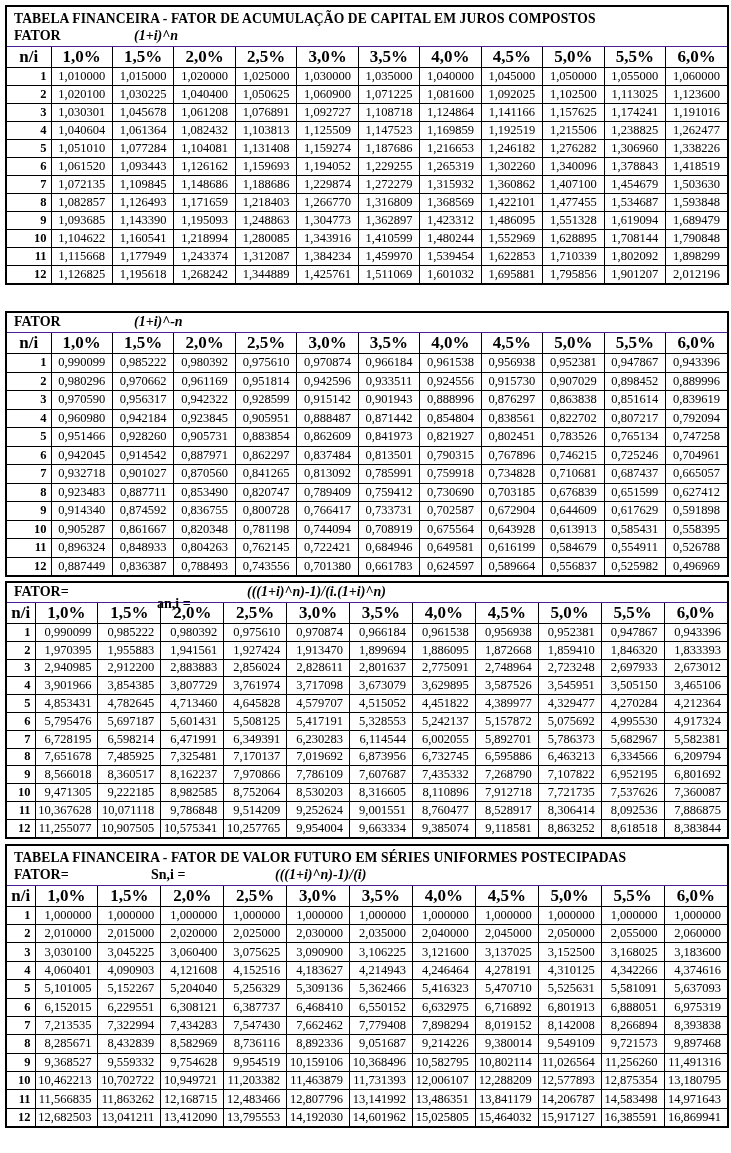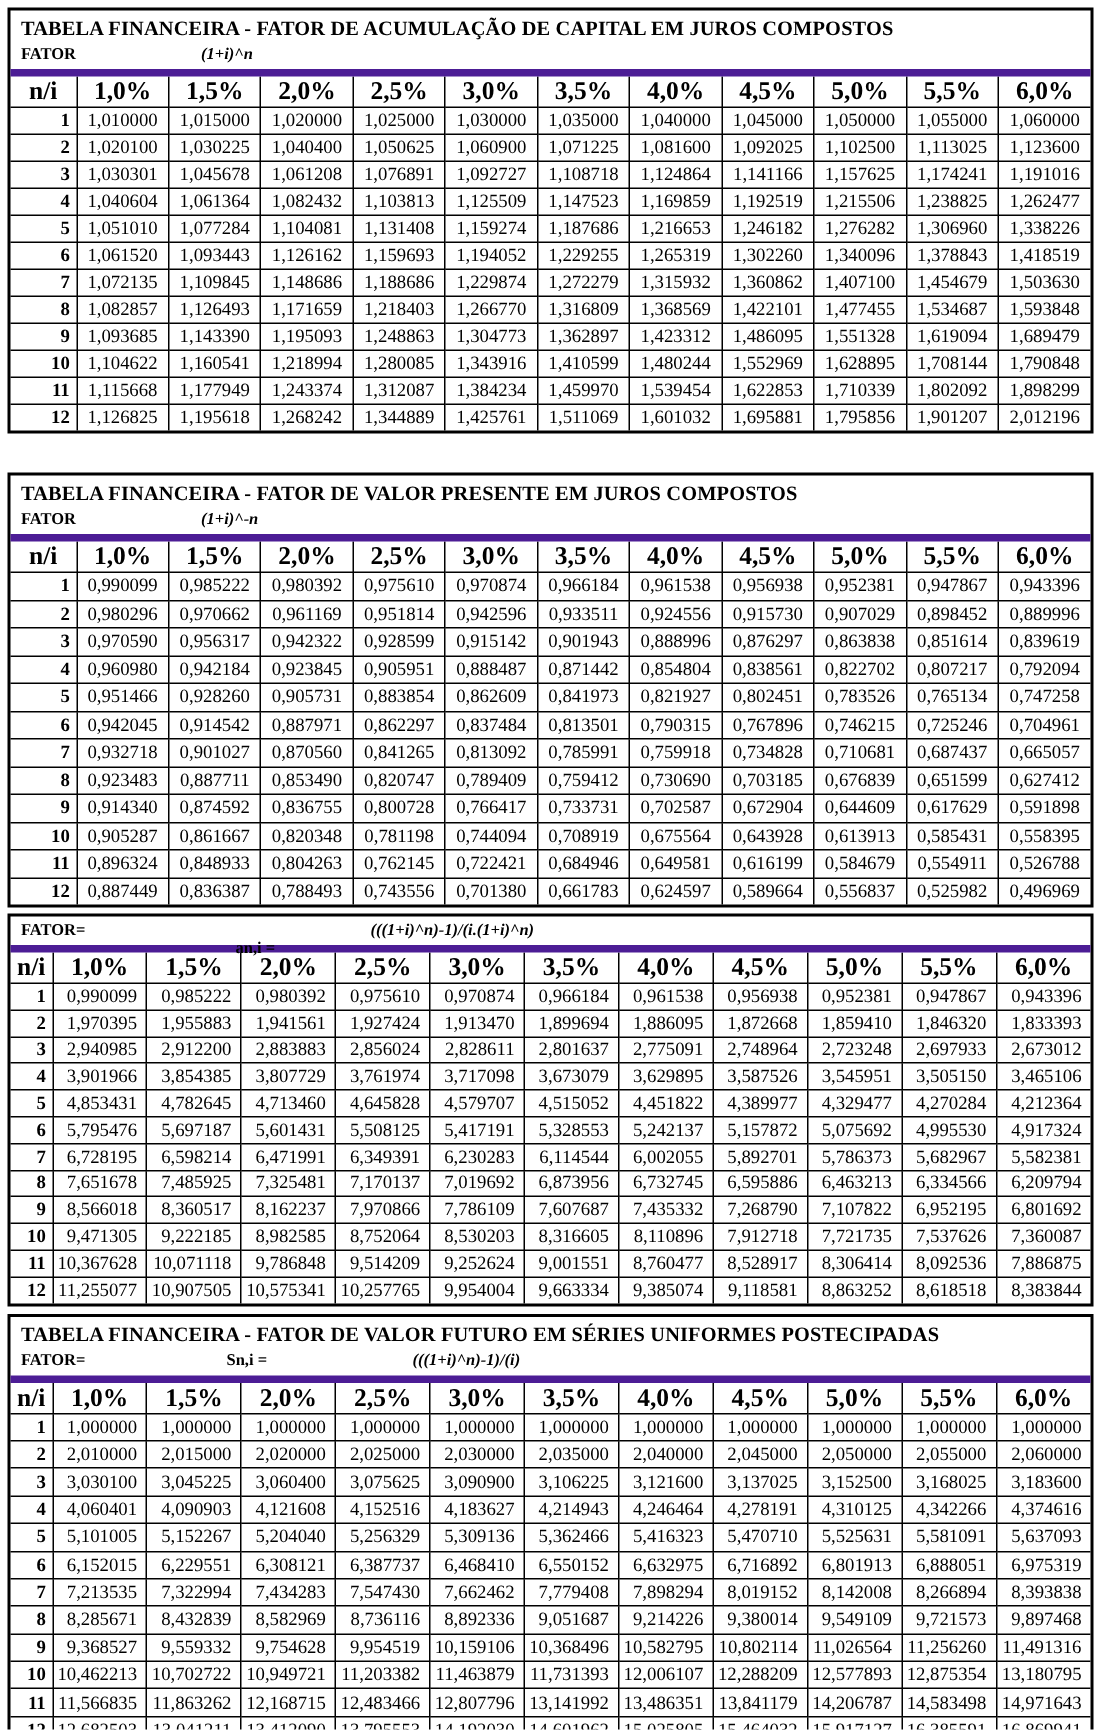--- a/index.html
+++ b/index.html
@@ -3,21 +3,21 @@
 <meta charset="utf-8">
 <style>
   html,body{margin:0;padding:0;background:#fff;}
   body{width:731px;height:1153px;font-family:"Liberation Serif","DejaVu Serif",serif;color:#000;}
   #wrap{padding:5px 0 0 5px;}
   section.fin{width:724px;border:2px solid #000;box-sizing:border-box;background:#fff;}
   .t0{margin-bottom:26px;}
   .t1{margin-bottom:4px;}
   .t2{margin-bottom:5px;}
   .title{font-weight:bold;font-size:13.6px;line-height:15px;padding:4px 0 1px 7px;white-space:nowrap;letter-spacing:.1px;}
-  .factor{position:relative;height:19px;border-bottom:5px solid #4c1d95;font-weight:bold;font-size:11px;line-height:18px;}
+  .factor{position:relative;height:19px;border-bottom:1px solid #4c1d95;font-weight:bold;font-size:14px;line-height:18px;}
   .f-label{position:absolute;left:7px;top:0;}
   .f-symbol{position:absolute;top:0;}
   .f-formula{position:absolute;top:0;font-style:italic;}
   .t0 .f-formula,.t1 .f-formula{left:127px;}
   .t2 .f-symbol{left:150px;margin-top:12px;} .t2 .f-formula{left:240px;}
   .t3 .f-symbol{left:144px;} .t3 .f-formula{left:268px;text-align:right;}
   table.grid{width:100%;table-layout:fixed;border-collapse:collapse;border-style:hidden;}
   .t0 col.ncol,.t1 col.ncol{width:44px;}
   .t2 col.ncol,.t3 col.ncol{width:28px;}
   .grid th,.grid td{border:1px solid #000;padding:0;overflow:hidden;white-space:nowrap;}
@@ -243,21 +243,20 @@
             <td class="val">1,695881</td>
             <td class="val">1,795856</td>
             <td class="val">1,901207</td>
             <td class="val">2,012196</td>
           </tr>
         </tbody>
     </table>
   </section>
 
   <section class="fin t1">
-    <div class="title">TABELA FINANCEIRA - FATOR DE VALOR PRESENTE EM JUROS COMPOSTOS</div>
     <div class="factor">
       <span class="f-label">FATOR</span>
       <span class="f-symbol"></span>
       <span class="f-formula">(1+i)^-n</span>
     </div>
     <table class="grid">
       <colgroup>
           <col class="ncol">
           <col>
           <col>

